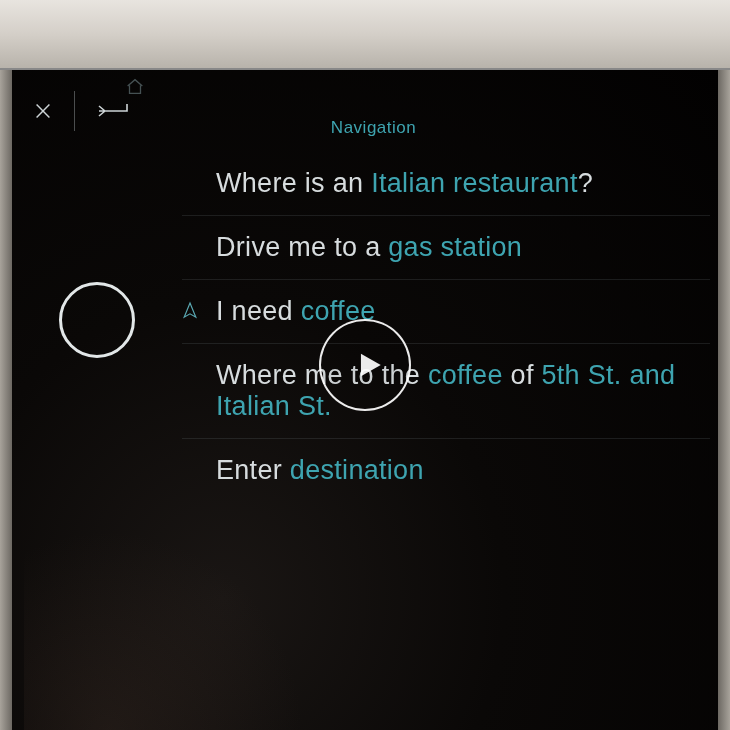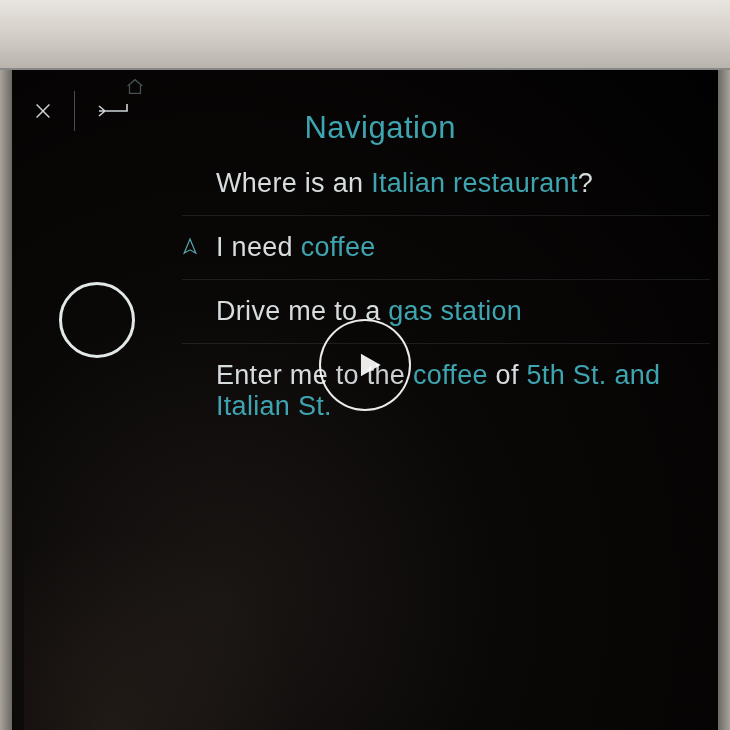--- a/index.html
+++ b/index.html
@@ -73,21 +73,21 @@
       color: #cdd4d6;
       padding: 8px;
       display: flex;
       align-items: center;
     }
     .title {
       position: absolute;
       left: 50%;
       transform: translateX(-40%);
       color: #3ea4b0;
-      font-size: 31px;
+      font-size: 17px;
       font-weight: 400;
       letter-spacing: 0.5px;
       margin-top: 33px;
     }
     .content {
       display: flex;
       flex: 1;
     }
     .left-col {
       width: 170px;
@@ -184,36 +184,39 @@
       <div class="mic-circle"></div>
     </div>
 
     <div class="list">
 
       <div class="item">
         <span>Where is an </span><span class="accent">Italian restaurant</span><span>?</span>
       </div>
 
       <div class="item">
+        <span>Drive me to a </span><span class="accent">gas station</span>
+      </div>
+
+      <div class="item">
         <span class="nav-arrow">
           <svg width="20" height="20" viewBox="0 0 24 24" fill="none" stroke="currentColor" stroke-width="1.4">
             <path d="M12 3 L19 20 L12 16 L5 20 Z"></path>
           </svg>
         </span>
         <span>I need </span><span class="accent">coffee</span>
       </div>
 
       <div class="item">
-        <span>Drive me to a </span><span class="accent">gas station</span>
-      </div>
-
-      <div class="item">
-        <span>Enter me to the </span><span class="accent">coffee</span><span> of </span><span class="accent">5th St. and Italian St.</span>
-      </div>
-
+        <span>Where me to the </span><span class="accent">coffee</span><span> of </span><span class="accent">5th St. and Italian St.</span>
+      </div>
+
+      <div class="item">
+        <span>Enter </span><span class="accent">destination</span>
+      </div>
 
     </div>
   </div>
 
   <div class="reflection"></div>
 </div>
 
 <div class="play-overlay">
   <svg width="34" height="34" viewBox="0 0 24 24" fill="rgba(255,255,255,0.92)">
     <path d="M7 4 L21 12 L7 20 Z"></path>

